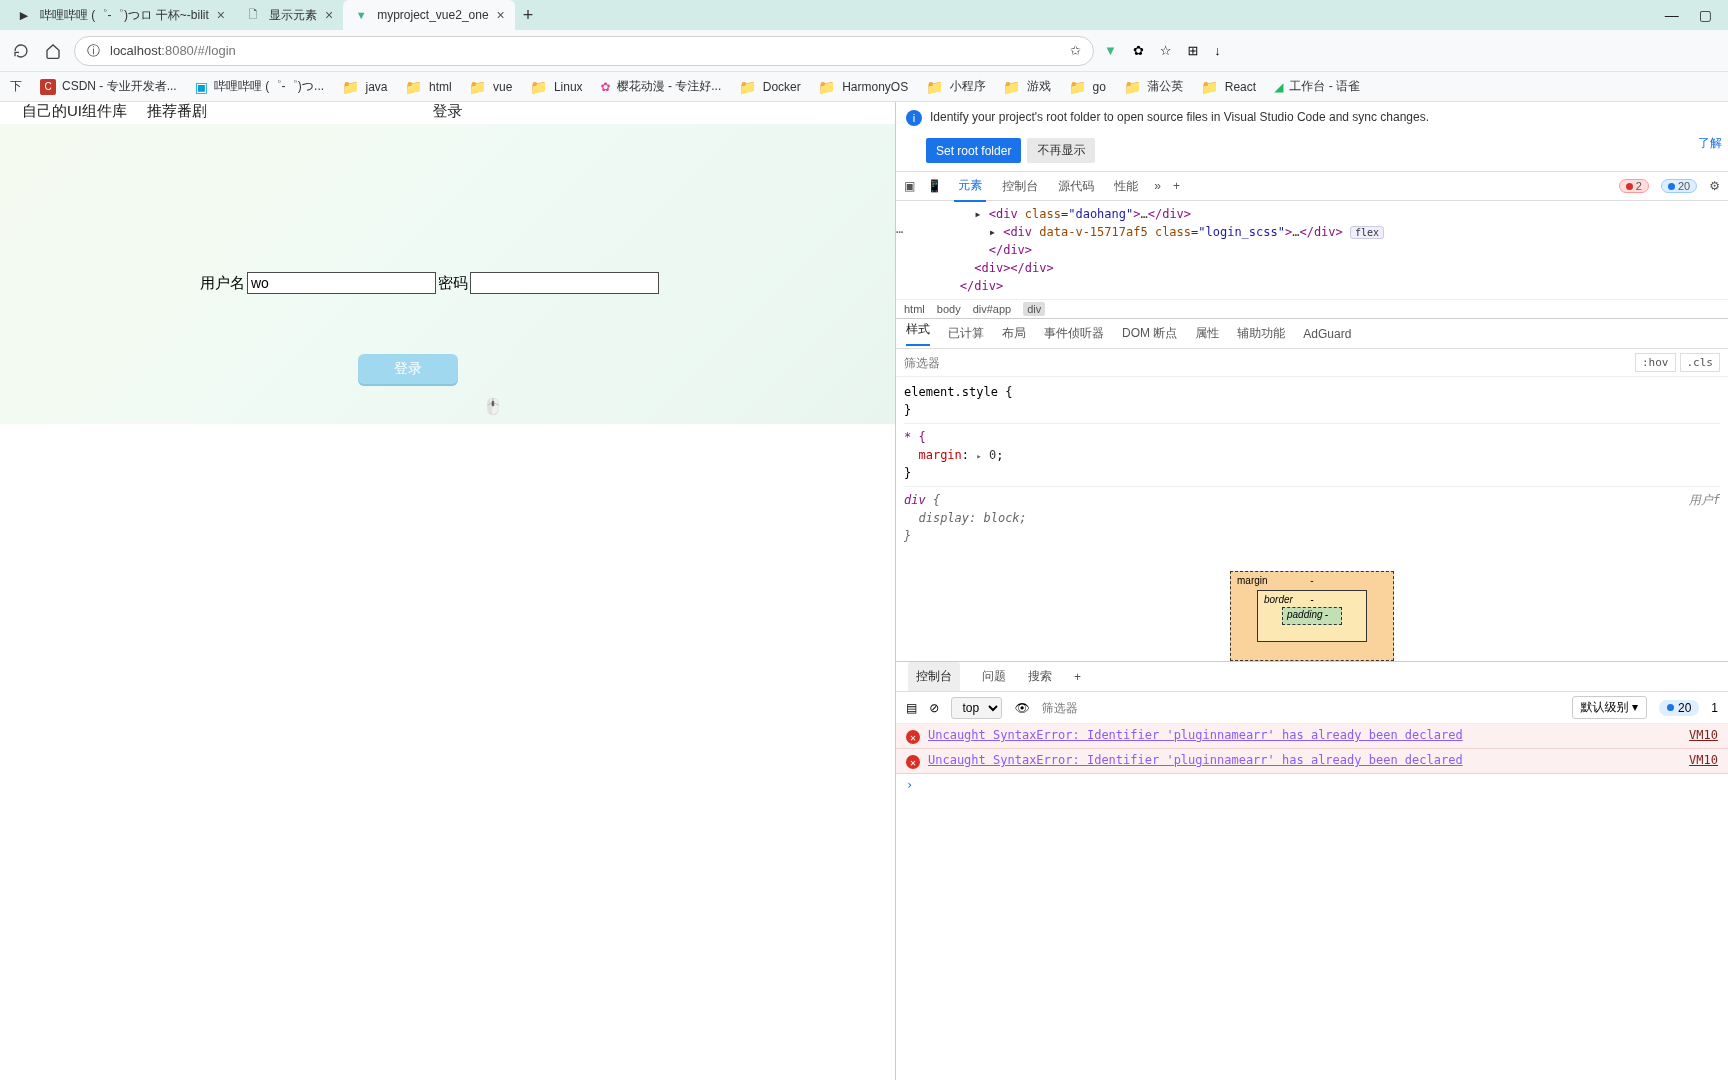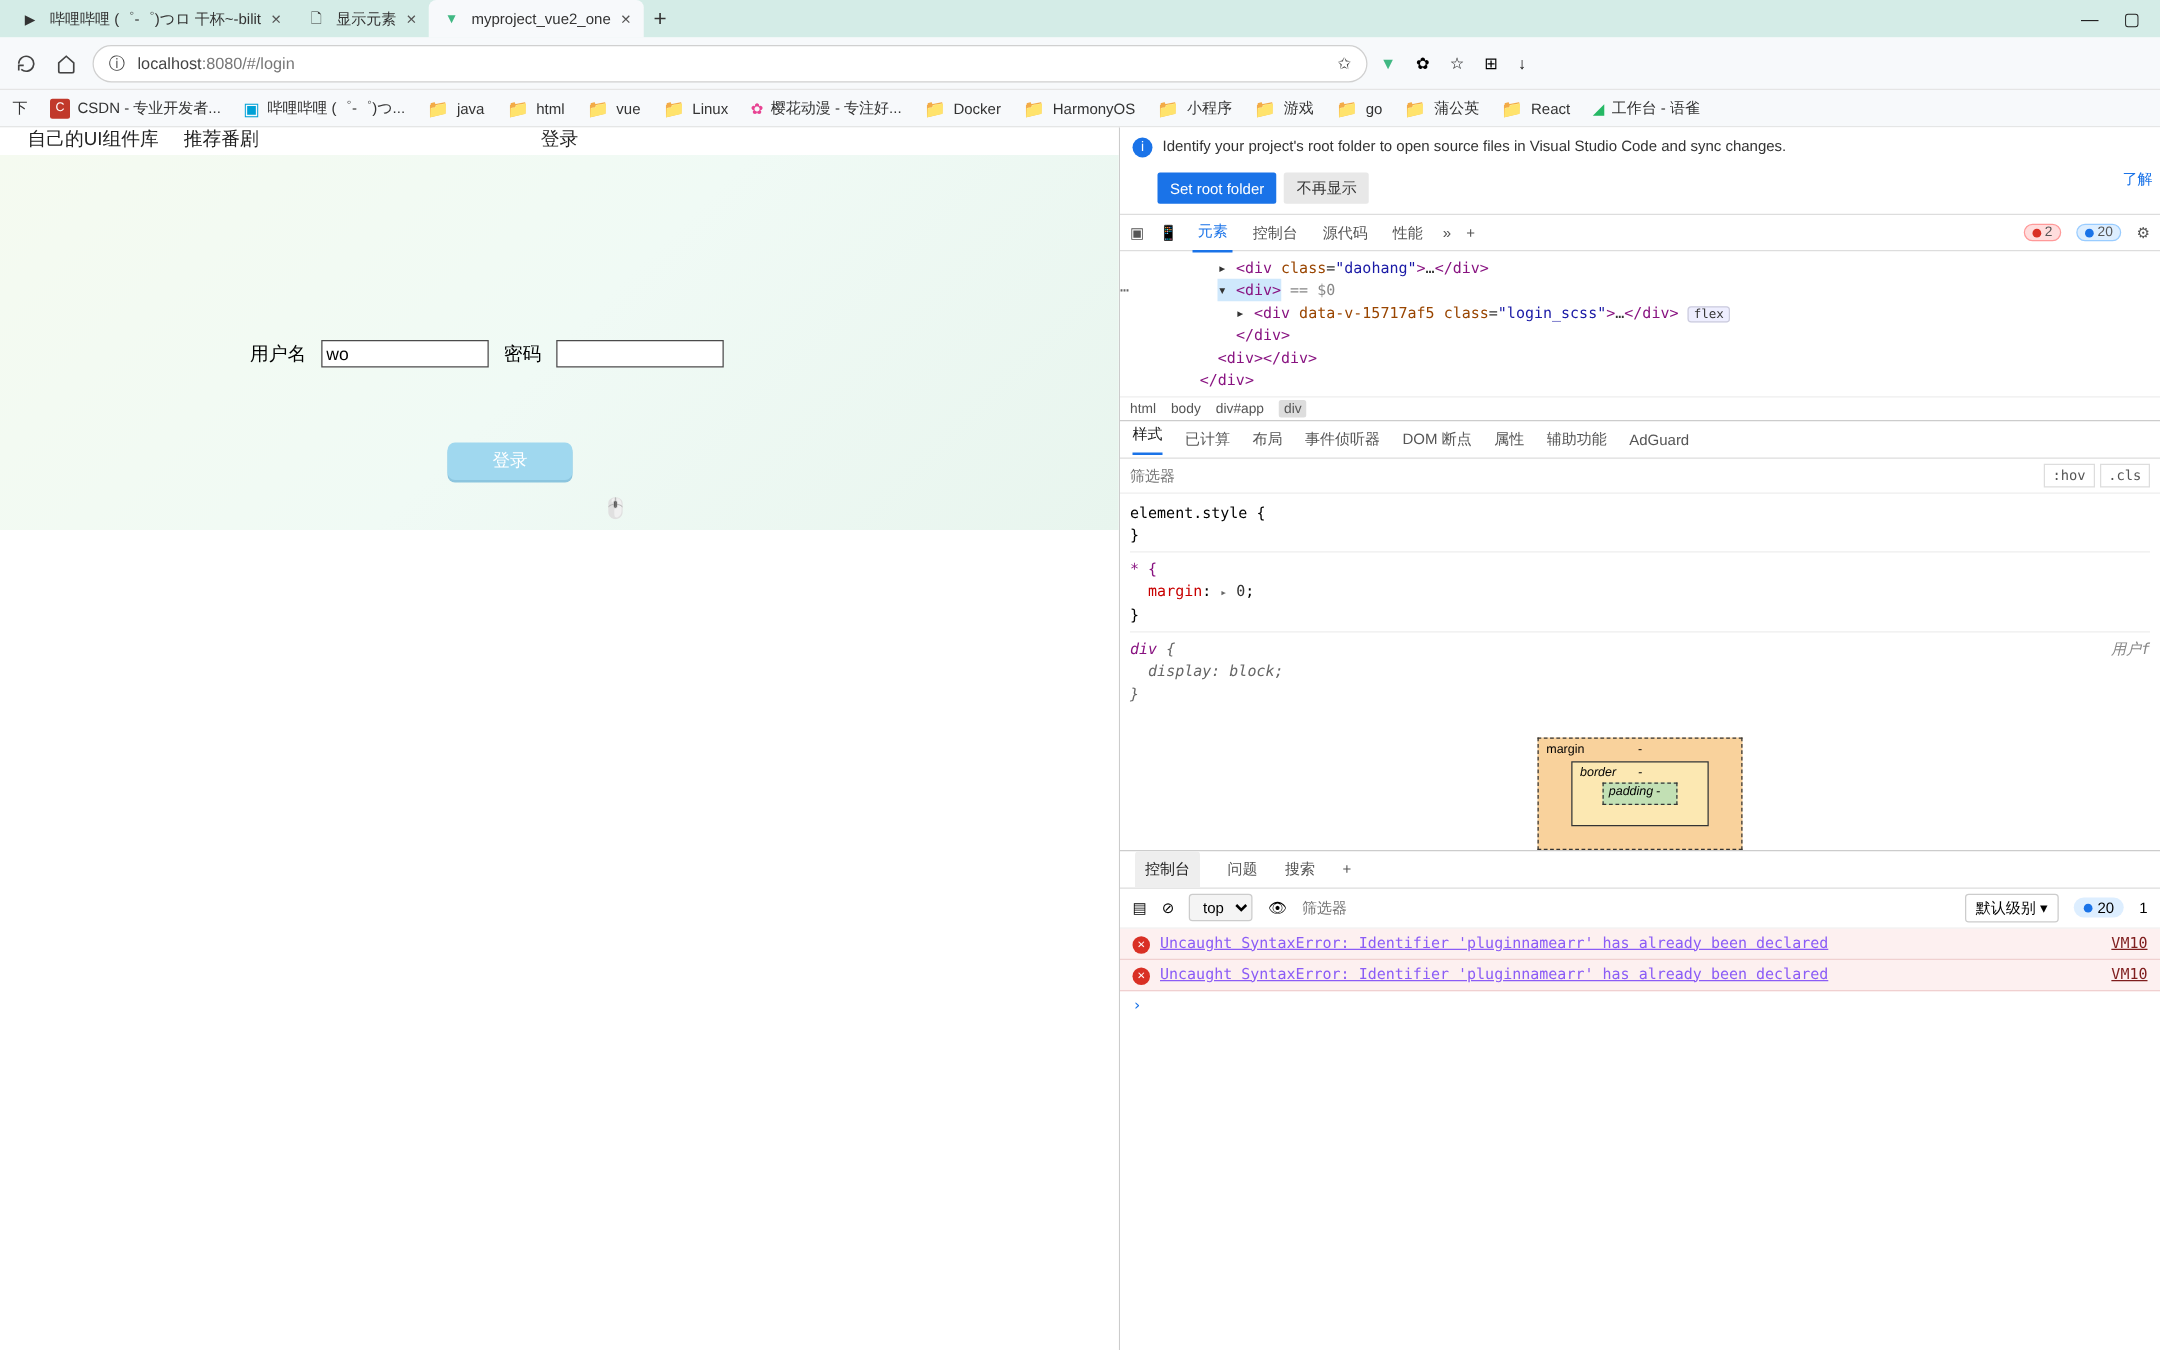--- a/index.html
+++ b/index.html
@@ -34,22 +34,22 @@
 
 
 .content { display: flex; height: calc(1080px - 102px); }
 .page { flex: 0 0 895px; background: #fff; position: relative; }
 .devtools { flex: 1; border-left: 1px solid #ccc; background: #fff; display: flex; flex-direction: column; }
 
 
 .page-nav { height: 22px; display: flex; align-items: flex-start; gap: 20px; padding: 0 22px; font-size: 15px; color: #222; }
 .page-title-center { position: absolute; left: 50%; transform: translateX(-50%); }
 .login-area { background: linear-gradient(135deg, #f5faf0 0%, #f0faf5 50%, #e8f5ee 100%); height: 300px; padding-top: 148px; padding-left: 200px; }
-.form-row { display: flex; align-items: center; gap: 12px; font-size: 15px; }
-.form-row input { border: 1px solid #4a4a4a; height: 22px; width: 134px; font-size: 14px; padding: 0 3px; background: #fff; }
+.form-row { display: flex; align-items: center; gap: 2px; font-size: 15px; }
+.form-row input { border: 1px solid #4a4a4a; height: 22px; width: 189px; font-size: 14px; padding: 0 3px; background: #fff; }
 .login-btn { margin-top: 60px; margin-left: 158px; width: 100px; height: 30px; background: #a0d8ef; color: #fff; border: none; border-radius: 6px; font-size: 14px; box-shadow: 0 2px 0 #8cc5de; cursor: pointer; }
 .cursor-ime { position: absolute; left: 483px; top: 295px; font-size: 16px; }
 
 
 .dt-banner { background: #fff; padding: 8px 10px; font-size: 12px; color: #333; display: flex; gap: 8px; position: relative; }
 .dt-banner .info-i { width: 16px; height: 16px; border-radius: 50%; background: #1a73e8; color: #fff; font-size: 11px; display: flex; align-items: center; justify-content: center; flex-shrink: 0; }
 .dt-banner .msg { flex: 1; }
 .dt-banner .link-corner { position: absolute; right: 6px; bottom: -18px; color: #1a73e8; font-size: 12px; }
 .dt-banner-btns { padding: 4px 10px 8px 30px; display: flex; gap: 6px; }
 .dt-banner-btns .primary { background: #1a73e8; color: #fff; border: none; padding: 4px 10px; border-radius: 2px; font-size: 12px; }
@@ -292,21 +292,20 @@
         <span class="badge-info">
             <span class="dot-blue"></span>
             <span>20</span>
           </span>
         <span>⚙</span>
       </div>
 
       <div class="dt-dom">
         <span class="dots-left">⋯</span>
         <div class="line">          ▸ <span class="tag-pink">&lt;div</span> <span class="attr-name">class</span>=<span class="attr-val">"daohang"</span><span class="tag-pink">&gt;</span>…<span class="tag-pink">&lt;/div&gt;</span></div>
-        <div class="line">          <span class="sel-line">▾ <span class="tag-pink">&lt;div&gt;</span></span> <span class="eq0">== $0</span></div>
         <div class="line">            ▸ <span class="tag-pink">&lt;div</span> <span class="attr-name">data-v-15717af5</span> <span class="attr-name">class</span>=<span class="attr-val">"login_scss"</span><span class="tag-pink">&gt;</span>…<span class="tag-pink">&lt;/div&gt;</span> <span class="flex-pill">flex</span></div>
         <div class="line">            <span class="tag-pink">&lt;/div&gt;</span></div>
         <div class="line">          <span class="tag-pink">&lt;div&gt;&lt;/div&gt;</span></div>
         <div class="line">        <span class="tag-pink">&lt;/div&gt;</span></div>
       </div>
 
       <div class="dt-breadcrumb">
         <span class="bc">html</span>
         <span class="bc">body</span>
         <span class="bc">div#app</span>

